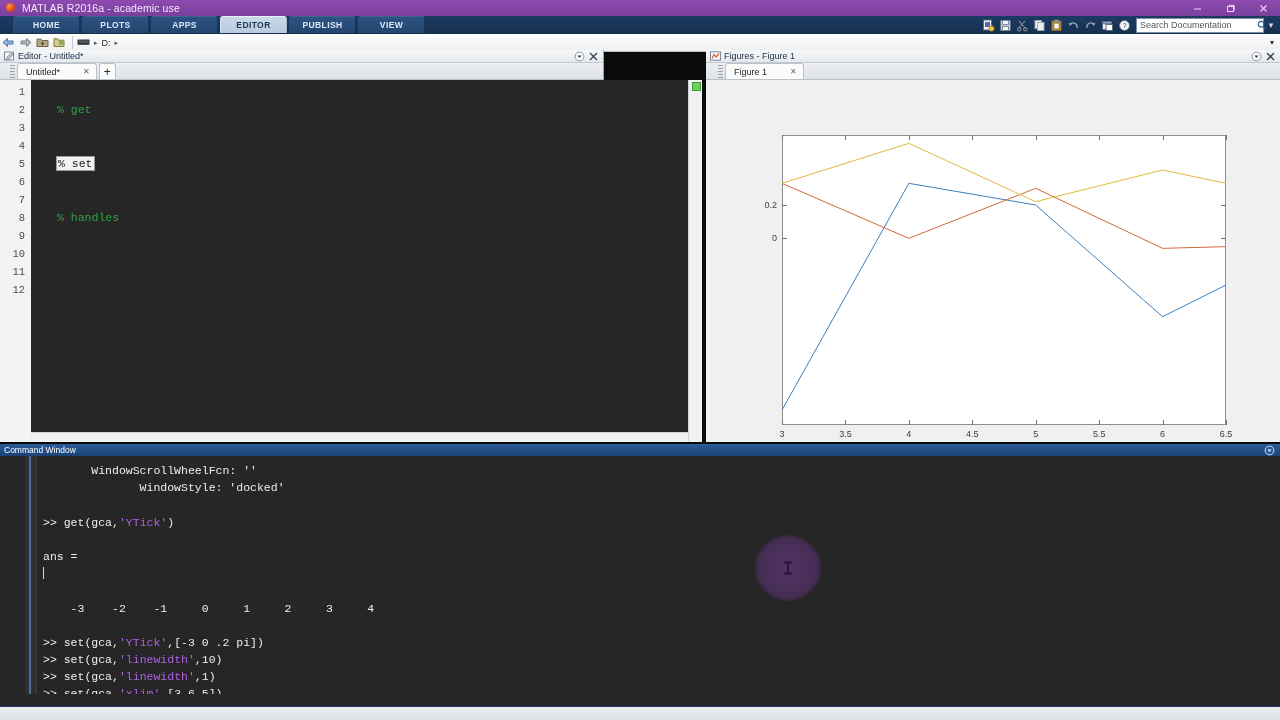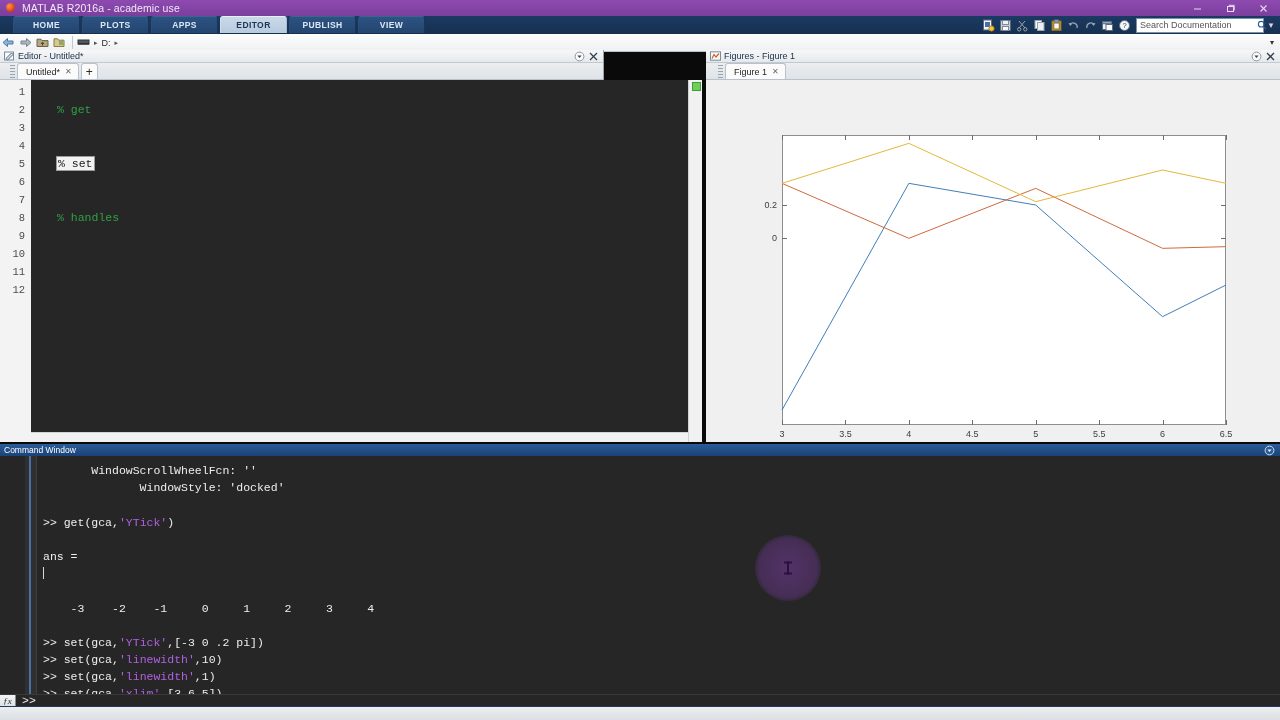--- a/index.html
+++ b/index.html
@@ -110,21 +110,21 @@
   .editor-panel {
     position: absolute; left: 0; top: 50px; width: 604px; height: 392px;
     background: #f0f0f0; border-right: 1px solid #9aa4ae;
   }
   .edtabs {
     height: 17px; display: flex; align-items: flex-end;
     background: linear-gradient(to bottom, #eceef0 0%, #dfe3e7 100%);
     border-bottom: 1px solid #b9c2cc; padding-left: 10px;
   }
   .edtab {
-    height: 16px; display: flex; align-items: center; gap: 5px;
+    height: 16px; display: flex; align-items: center; gap: 23px;
     padding: 0 6px 0 8px; font-size: 9px; color: #1f1f1f;
     background: #fbfbfb; border: 1px solid #b9c2cc; border-bottom: none;
     border-top-left-radius: 3px; border-top-right-radius: 3px;
   }
   .edtab .x { font-size: 8px; color: #6a6a6a; }
   .edtab-plus {
     width: 17px; height: 16px; display:flex; align-items:center; justify-content:center;
     font-size: 12px; color: #2a2a2a; background: #fbfbfb;
     border: 1px solid #b9c2cc; border-bottom: none; margin-left: 2px;
     border-top-left-radius: 3px; border-top-right-radius: 3px;
@@ -615,24 +615,20 @@
         </div>
         <div class="cs-thumb"></div>
         <div class="cs-arrow down">
           <svg width="7" height="5" viewBox="0 0 7 5">
               <path d="M0.5 1 L3.5 4.4 L6.5 1 Z" fill="#33414f"></path>
             </svg>
         </div>
       </div>
     </div>
 
-    <div class="cmd-prompt-bar">
-      <div class="fx-btn">ƒx</div>
-      <div class="fx-prompt">&gt;&gt;</div>
-    </div>
   </div>
 
   <div class="statusbar"></div>
 
   <div class="click-ring" id="click-ring" style="left: 755px; top: 535px;">
     <div class="ibeam"></div>
   </div>
 
 </div>
 

